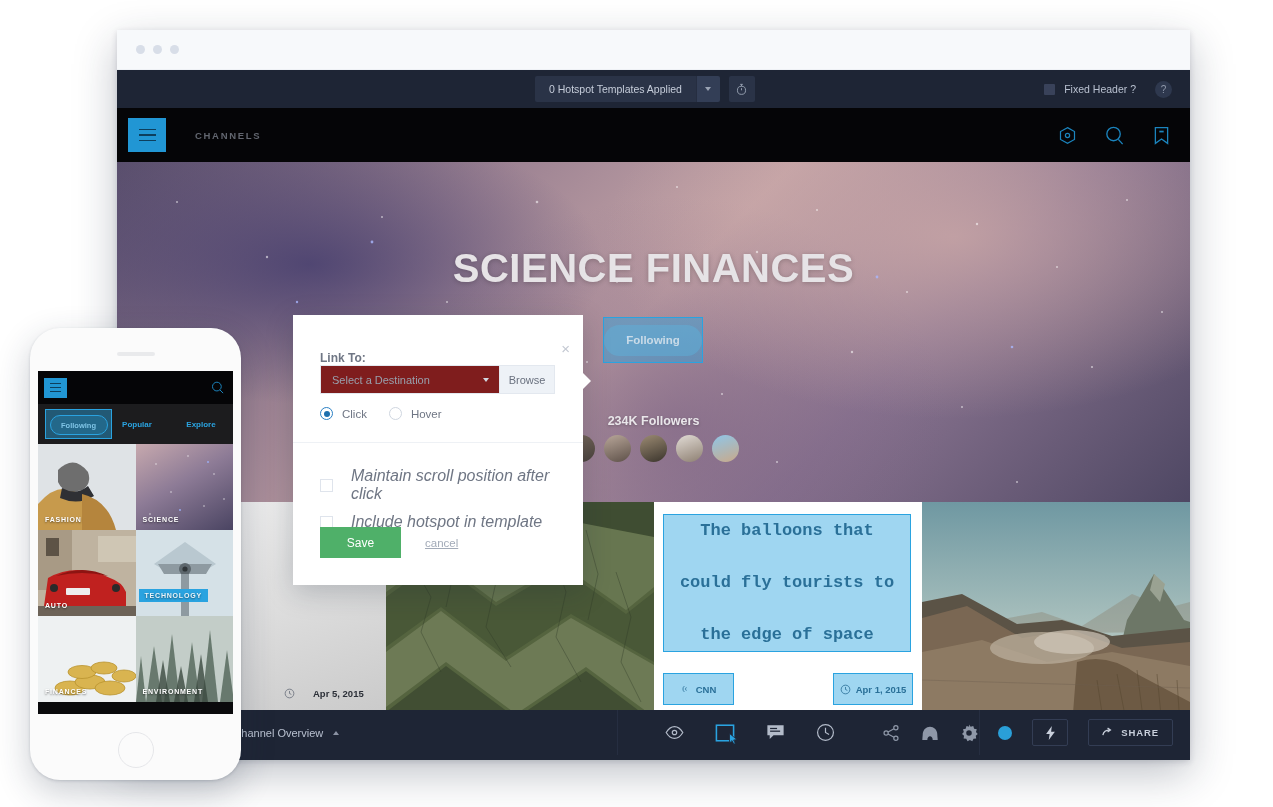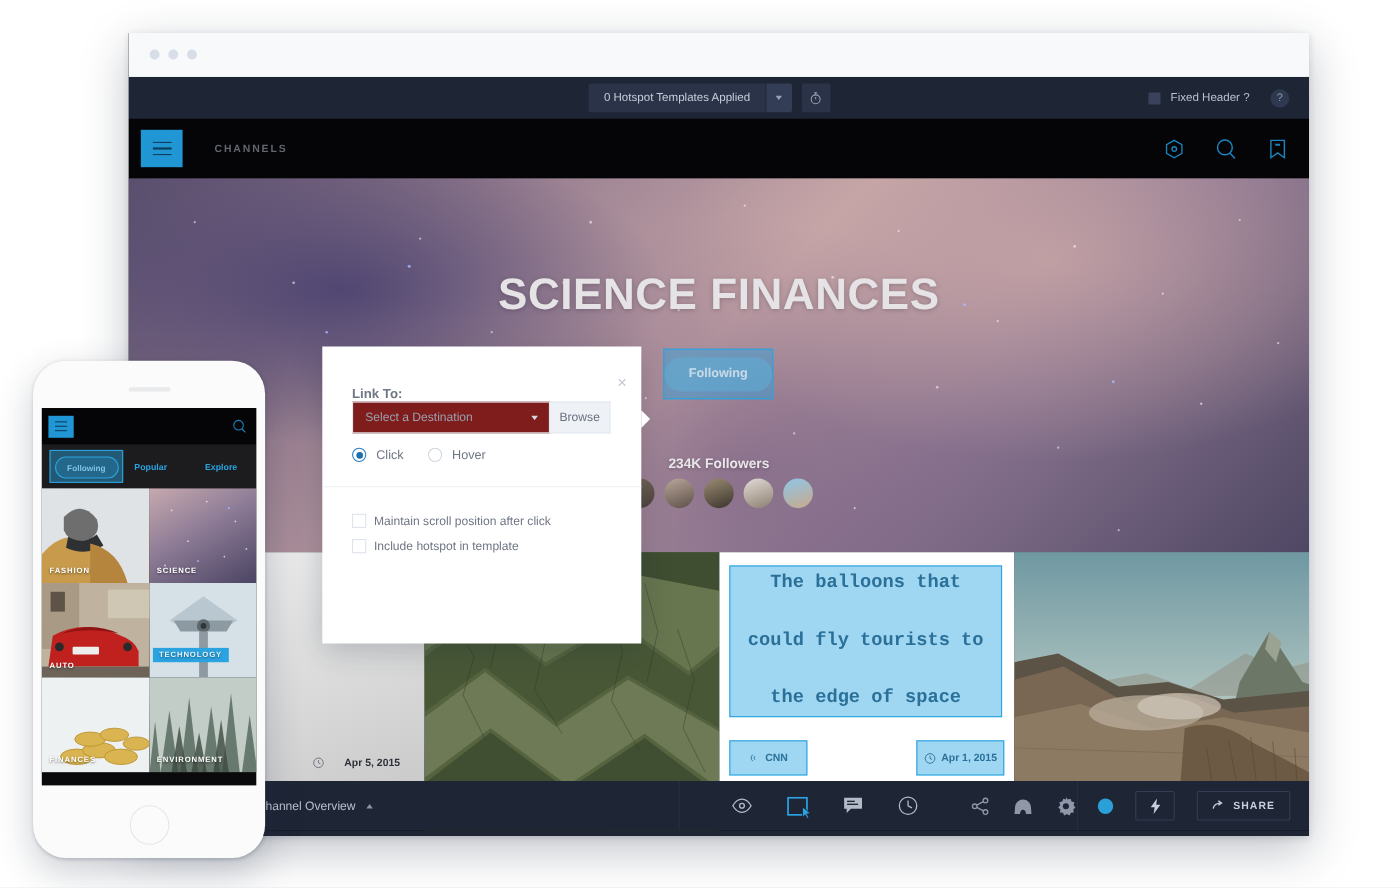--- a/index.html
+++ b/index.html
@@ -156,21 +156,21 @@
   .browse-btn {
     width: 55px; height: 29px; border:1px solid #e3e8ef; border-left:none; background:#eef2f7;
     display:flex; align-items:center; justify-content:center; font-size:11px; color:#69707e; cursor:pointer;
   }
   .radio-row { display:flex; align-items:center; gap: 22px; }
   .radio-item { display:flex; align-items:center; gap: 9px; cursor:pointer; font-size:11.5px; color:#6f7684; }
   .radio { width:13px; height:13px; border-radius:50%; border:1px solid #cfd6e0; background:#fff; display:flex; align-items:center; justify-content:center; }
   .radio.on { border-color:#2a7fc4; }
   .radio.on i { width:6px; height:6px; border-radius:50%; background:#1d6fae; display:block; }
   .hr { position:absolute; left:0; top: 442px; width: 290px; height:1px; background:#eef1f5; }
-  .chk-row { display:flex; align-items:center; gap: 7px; cursor:pointer; font-size:11px; color:#6f7684; margin-bottom: 10px; }
+  .chk-row { display:flex; align-items:center; gap: 18px; cursor:pointer; font-size:16px; color:#6f7684; margin-bottom: 10px; font-style: italic; }
   .chk { width: 13px; height: 13px; border: 1px solid #dfe4ec; background:#fff; }
   .save-btn {
     width: 81px; height: 31px; background: #4fb069; color:#fff; font-size: 12px;
     display:flex; align-items:center; justify-content:center; cursor:pointer;
   }
   .cancel-link { font-size: 11.5px; color:#a3abb8; text-decoration: underline; cursor:pointer; }
 
   
   .phone {
     position: absolute; left: 30px; top: 328px; width: 211px; height: 452px;
@@ -503,20 +503,24 @@
       <span class="chk-row">
         <span class="chk"></span>
         <span>Maintain scroll position after click</span>
       </span>
       <span class="chk-row">
         <span class="chk"></span>
         <span>Include hotspot in template</span>
       </span>
     </div>
 
+    <div style="position:absolute;left:27px;top:212px;display:flex;align-items:center;gap:24px;">
+      <span class="save-btn">Save</span>
+      <span class="cancel-link">cancel</span>
+    </div>
   </div>
 
   <div class="phone">
     <div class="phone-top">
       <span class="phone-speaker"></span>
     </div>
     <div class="phone-screen">
 
       <div class="ph-nav">
         <div class="ph-burger">

